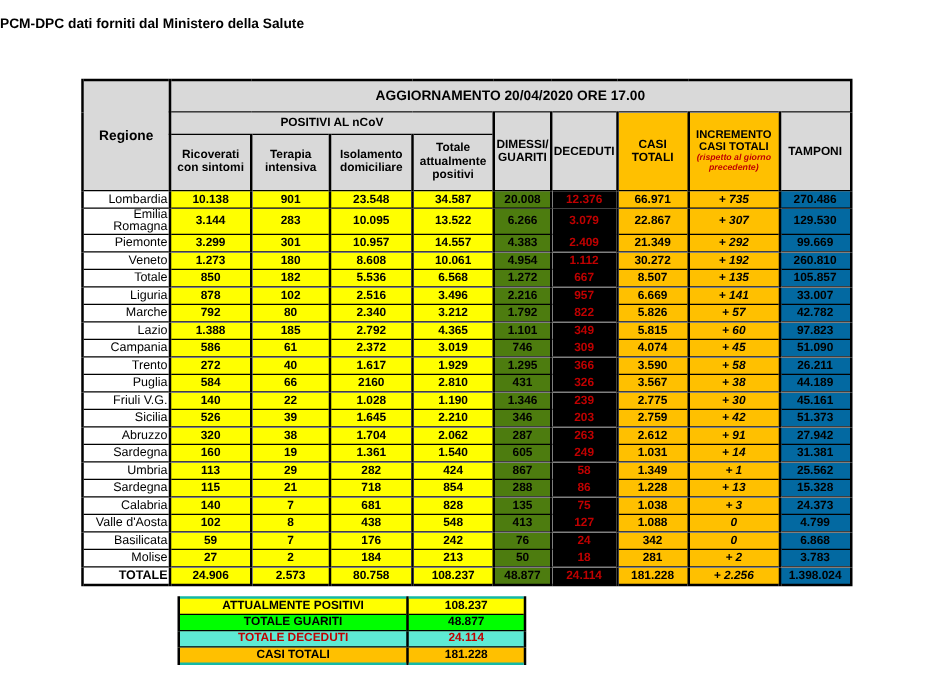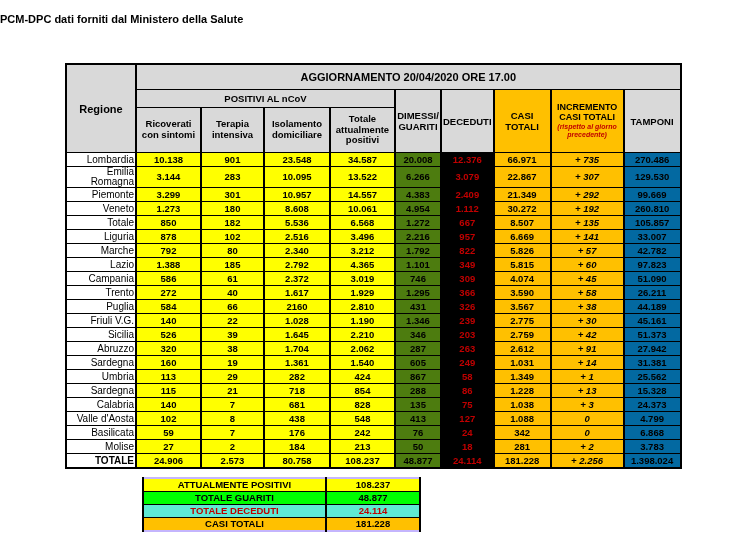--- a/index.html
+++ b/index.html
@@ -24,21 +24,21 @@
   td.reg{background:#fff;font-weight:normal;font-size:10px;text-align:right;}
   td.y{background:#FFFF00;}
   td.g{background:#4d7c0f;}
   td.r{background:#000000;color:#C00000;text-align:center;}
   td.o{background:#FFC000;}
   td.inc{background:#FFC000;font-style:italic;}
   td.t{background:#0369a1;}
   tr.total td{font-weight:bold;}
   tr.total td.reg{font-weight:bold;}
 
-  .summary{position:absolute;left:142px;top:477px;border:2px solid #c4b5fd;}
+  .summary{position:absolute;left:142px;top:477px;border:2px solid #14b8a6;}
   .summary td{border:1px solid #000;border-left-width:2px;border-right-width:2px;
     height:12px;font-size:9.5px;font-weight:bold;text-align:center;padding:0 2px;line-height:1;}
   .sum-yellow td{background:#FFFF00;}
   .sum-green td{background:#00FF00;}
   .sum-red td{background:#5eead4;color:#C00000;}
   .sum-orange td{background:#FFC000;}
 </style>
 </head>
 <body>
 

